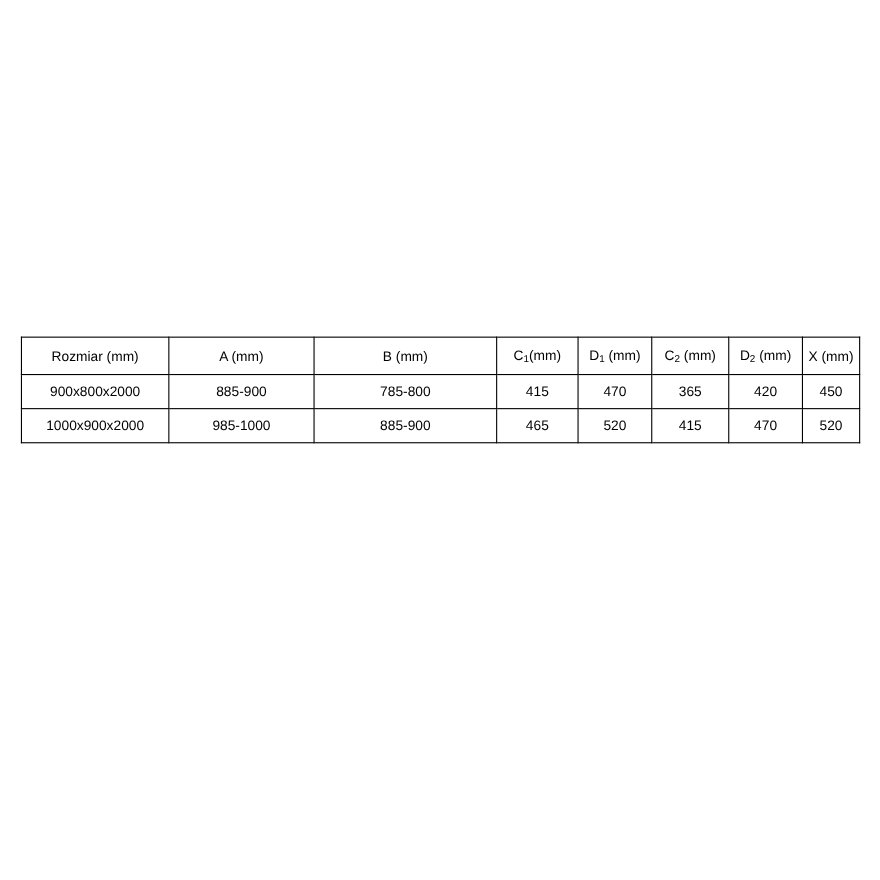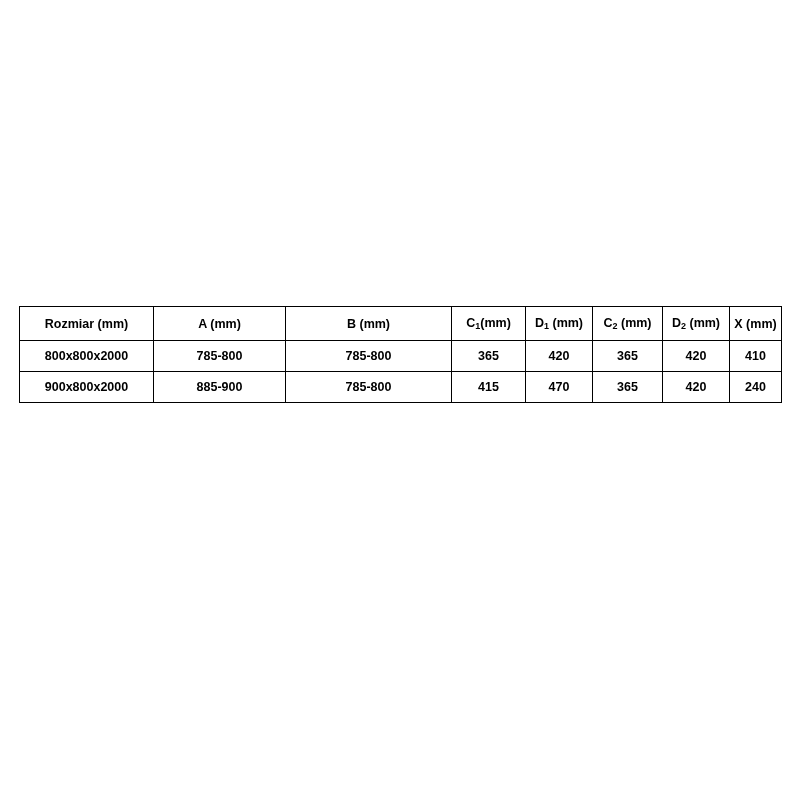--- a/index.html
+++ b/index.html
@@ -25,21 +25,21 @@
     border-collapse: collapse;
     width: 762px;
     table-layout: fixed;
   }
   table.spec th,
   table.spec td {
     border: 1px solid #000000;
     text-align: center;
     vertical-align: middle;
     font-size: 12.5px;
-    font-weight: bold;
+    font-weight: normal;
     padding: 0;
     height: 30px;
     line-height: 30px;
     white-space: nowrap;
   }
   table.spec thead th {
     height: 32px;
     line-height: 32px;
   }
   
@@ -85,34 +85,34 @@
         <th><span>B (mm)</span></th>
         <th><span>C</span><span class="sub">1</span><span>(mm)</span></th>
         <th><span>D</span><span class="sub">1</span><span> (mm)</span></th>
         <th><span>C</span><span class="sub">2</span><span> (mm)</span></th>
         <th><span>D</span><span class="sub">2</span><span> (mm)</span></th>
         <th><span>X (mm)</span></th>
       </tr>
     </thead>
     <tbody>
       <tr>
-        <td class="first">800x800x2000</td>
-        <td>785-800</td>
-        <td>785-800</td>
-        <td>365</td>
-        <td>420</td>
-        <td>365</td>
-        <td>420</td>
-        <td>410</td>
-      </tr>
-      <tr>
         <td class="first">900x800x2000</td>
         <td>885-900</td>
         <td>785-800</td>
         <td>415</td>
         <td>470</td>
         <td>365</td>
         <td>420</td>
-        <td>240</td>
+        <td>450</td>
+      </tr>
+      <tr>
+        <td class="first">1000x900x2000</td>
+        <td>985-1000</td>
+        <td>885-900</td>
+        <td>465</td>
+        <td>520</td>
+        <td>415</td>
+        <td>470</td>
+        <td>520</td>
       </tr>
     </tbody>
   </table>
 </div>
 
 </body></html>

